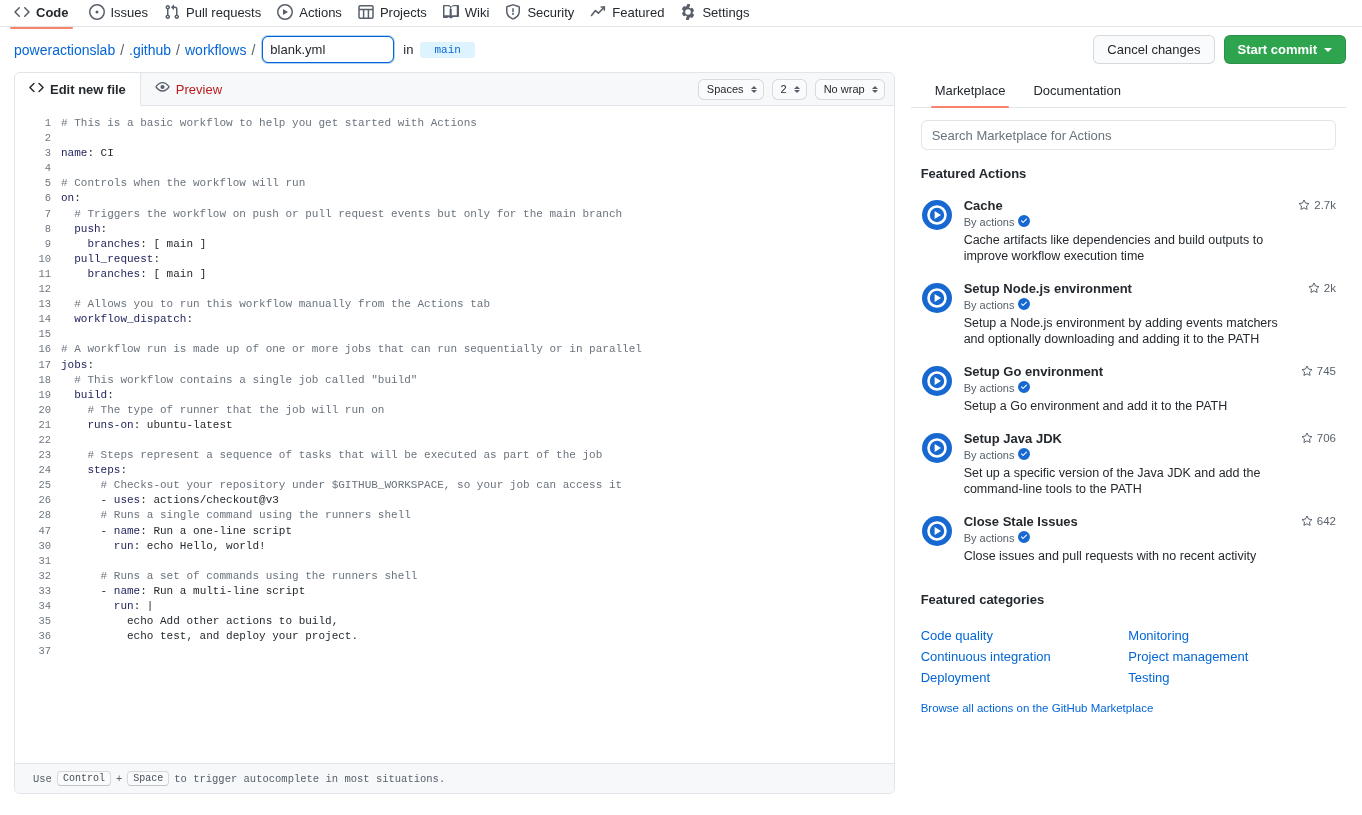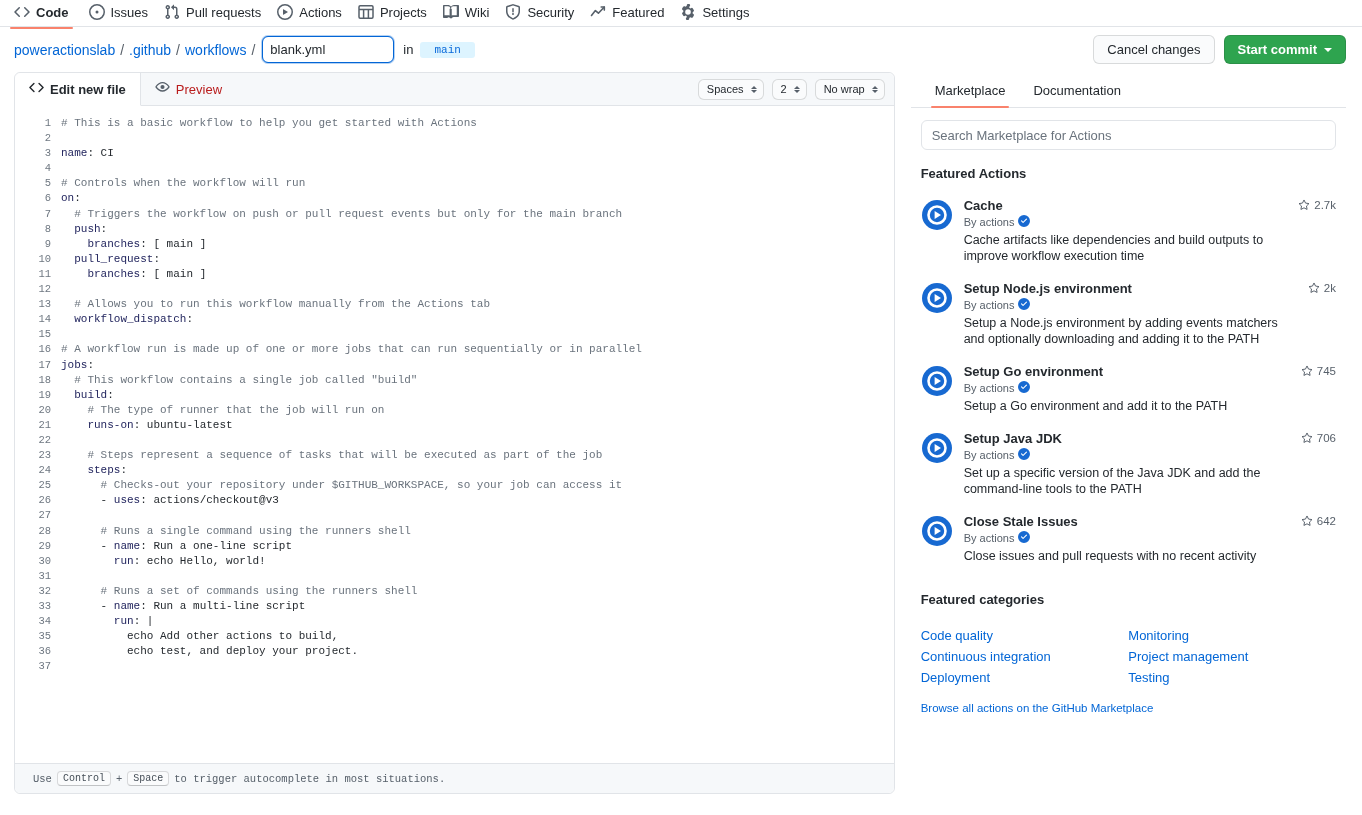--- a/index.html
+++ b/index.html
@@ -370,23 +370,22 @@
         <div class="cline"><span class="lnum">17</span><span class="ltext"><span class="c-key">jobs</span><span class="c-plain">:</span></span></div>
         <div class="cline"><span class="lnum">18</span><span class="ltext"><span class="c-comment">  # This workflow contains a single job called "build"</span></span></div>
         <div class="cline"><span class="lnum">19</span><span class="ltext"><span class="c-plain">  </span><span class="c-key">build</span><span class="c-plain">:</span></span></div>
         <div class="cline"><span class="lnum">20</span><span class="ltext"><span class="c-comment">    # The type of runner that the job will run on</span></span></div>
         <div class="cline"><span class="lnum">21</span><span class="ltext"><span class="c-plain">    </span><span class="c-key">runs-on</span><span class="c-plain">: ubuntu-latest</span></span></div>
         <div class="cline"><span class="lnum">22</span><span class="ltext"></span></div>
         <div class="cline"><span class="lnum">23</span><span class="ltext"><span class="c-comment">    # Steps represent a sequence of tasks that will be executed as part of the job</span></span></div>
         <div class="cline"><span class="lnum">24</span><span class="ltext"><span class="c-plain">    </span><span class="c-key">steps</span><span class="c-plain">:</span></span></div>
         <div class="cline"><span class="lnum">25</span><span class="ltext"><span class="c-comment">      # Checks-out your repository under $GITHUB_WORKSPACE, so your job can access it</span></span></div>
         <div class="cline"><span class="lnum">26</span><span class="ltext"><span class="c-plain">      - </span><span class="c-key">uses</span><span class="c-plain">: actions/checkout@v3</span></span></div>
-        <div class="cline"><span class="lnum">27</span><span class="ltext"></span></div>
         <div class="cline"><span class="lnum">28</span><span class="ltext"><span class="c-comment">      # Runs a single command using the runners shell</span></span></div>
-        <div class="cline"><span class="lnum">29</span><span class="ltext"><span class="c-plain">      - </span><span class="c-key">name</span><span class="c-plain">: Run a one-line script</span></span></div>
+        <div class="cline"><span class="lnum">47</span><span class="ltext"><span class="c-plain">      - </span><span class="c-key">name</span><span class="c-plain">: Run a one-line script</span></span></div>
         <div class="cline"><span class="lnum">30</span><span class="ltext"><span class="c-plain">        </span><span class="c-key">run</span><span class="c-plain">: echo Hello, world!</span></span></div>
         <div class="cline"><span class="lnum">31</span><span class="ltext"></span></div>
         <div class="cline"><span class="lnum">32</span><span class="ltext"><span class="c-comment">      # Runs a set of commands using the runners shell</span></span></div>
         <div class="cline"><span class="lnum">33</span><span class="ltext"><span class="c-plain">      - </span><span class="c-key">name</span><span class="c-plain">: Run a multi-line script</span></span></div>
         <div class="cline"><span class="lnum">34</span><span class="ltext"><span class="c-plain">        </span><span class="c-key">run</span><span class="c-plain">: |</span></span></div>
         <div class="cline"><span class="lnum">35</span><span class="ltext"><span class="c-plain">          echo Add other actions to build,</span></span></div>
         <div class="cline"><span class="lnum">36</span><span class="ltext"><span class="c-plain">          echo test, and deploy your project.</span></span></div>
         <div class="cline"><span class="lnum">37</span><span class="ltext"></span></div>
       </div>
 

